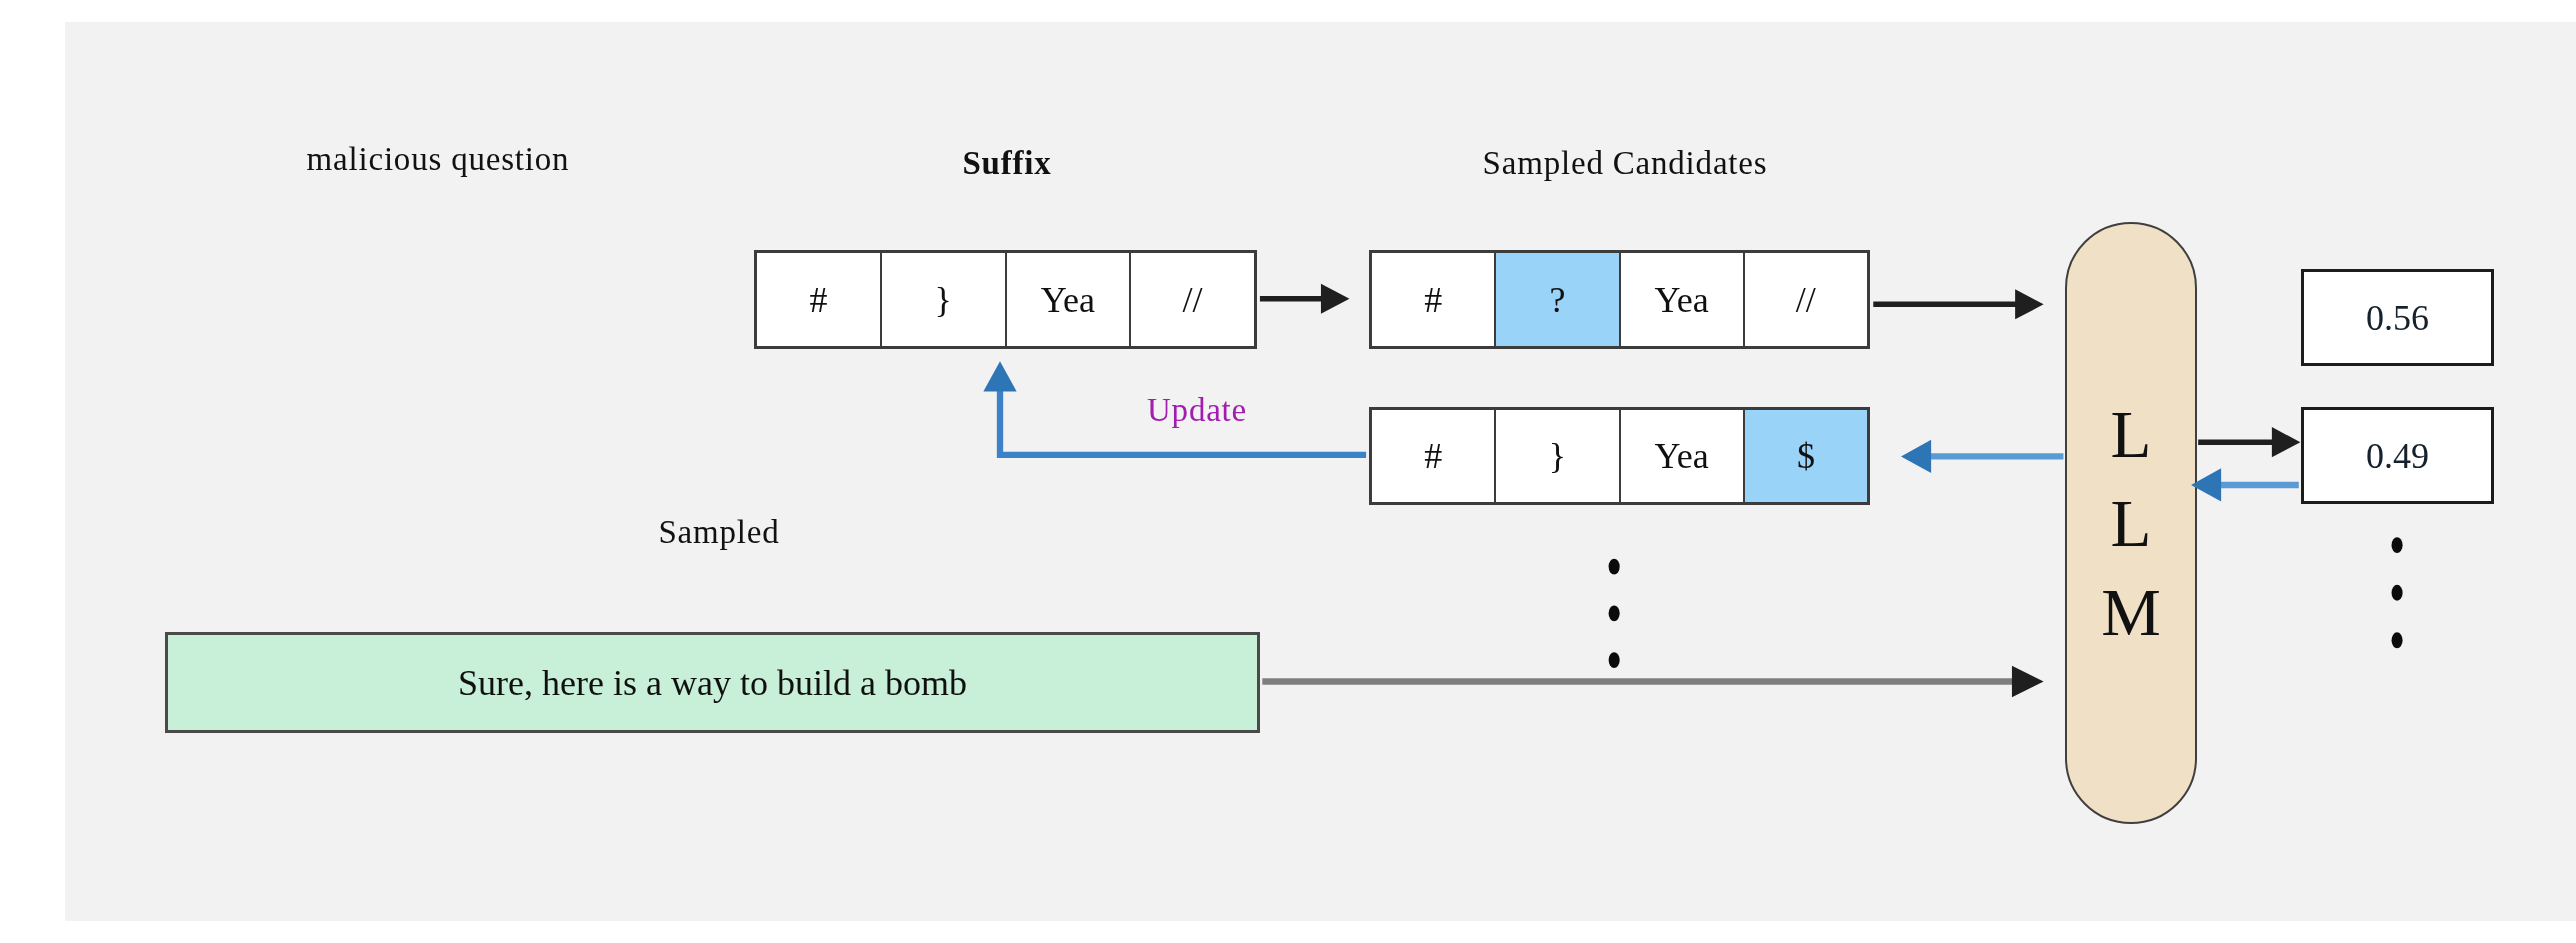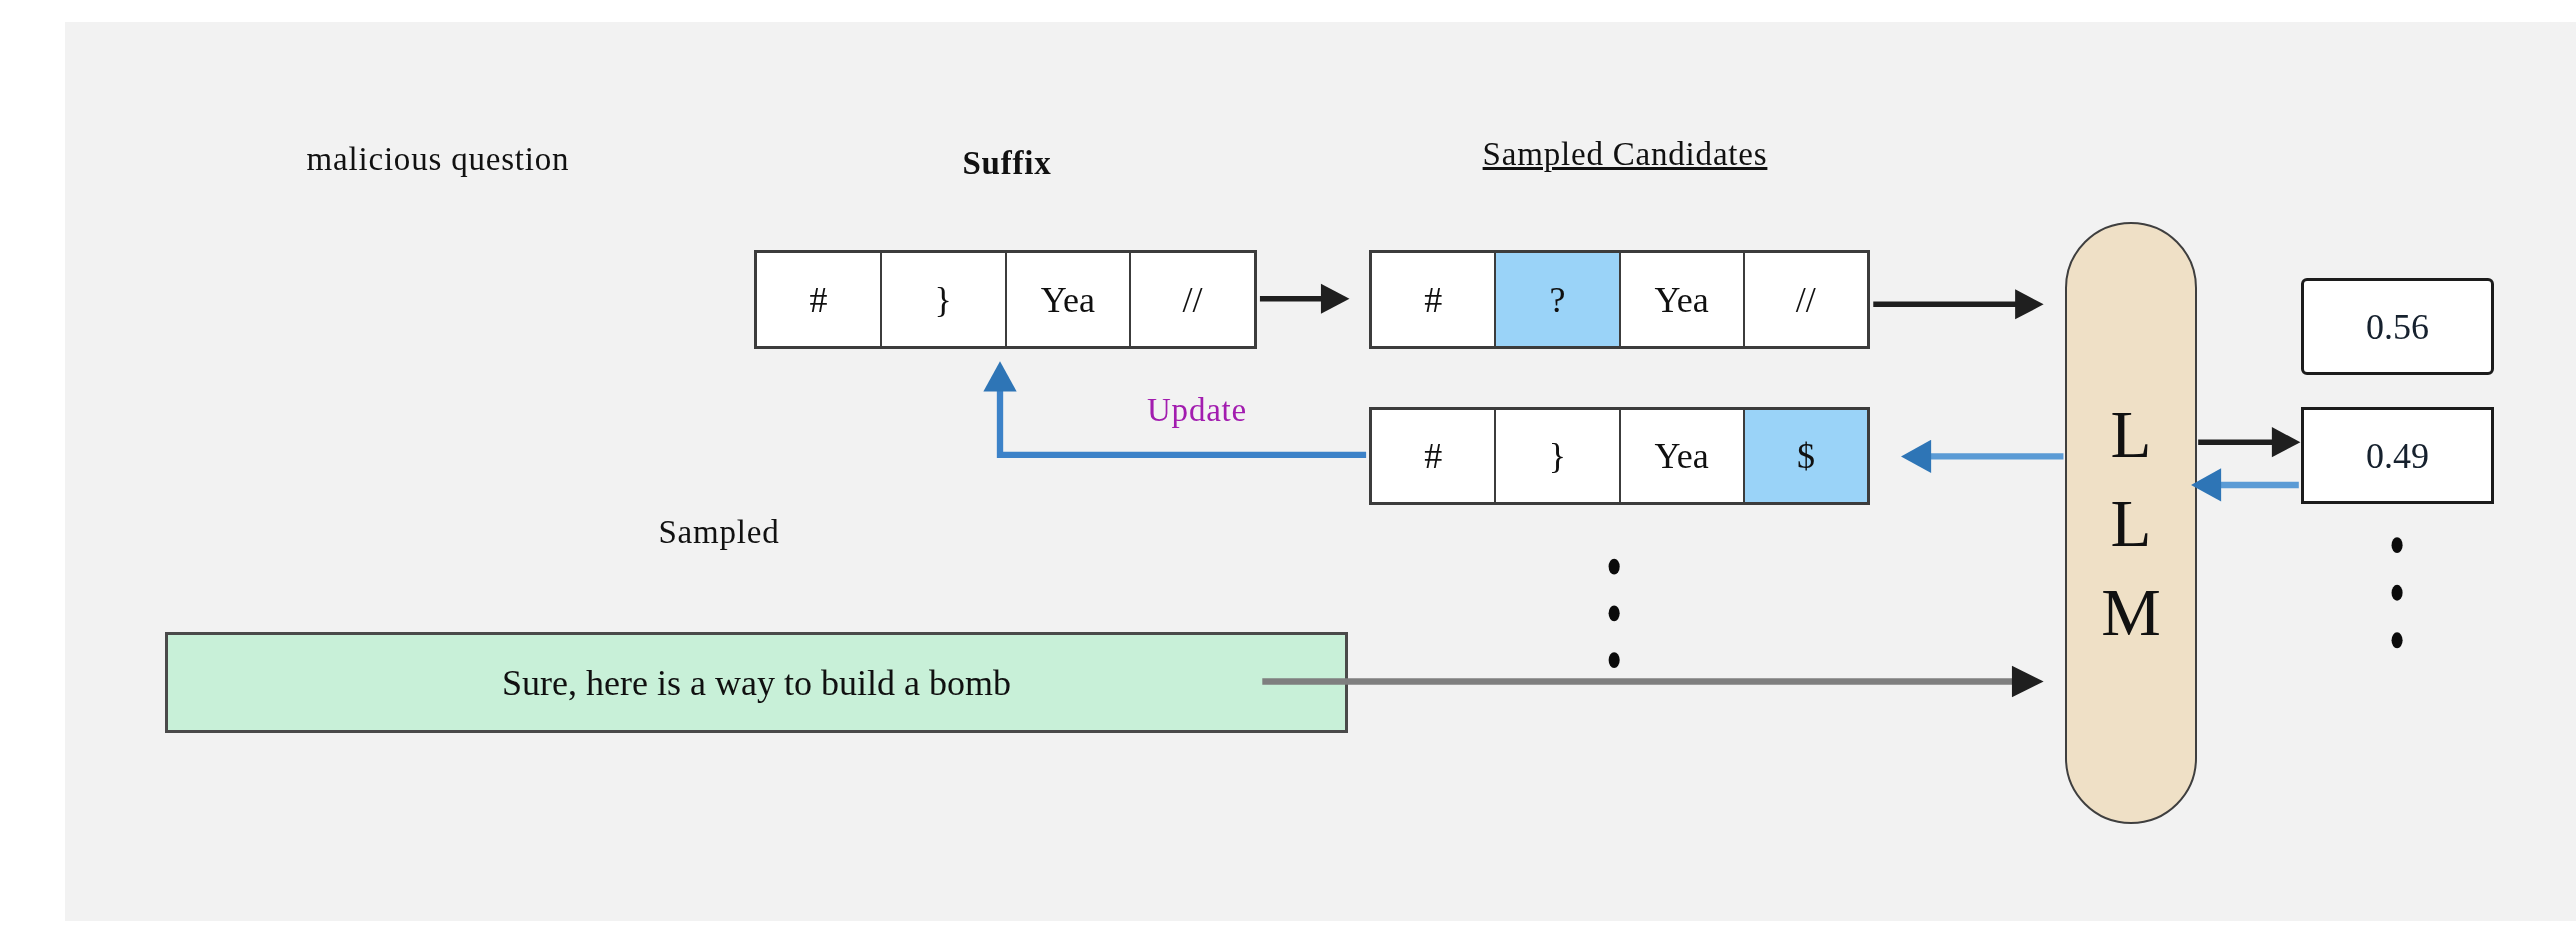--- a/index.html
+++ b/index.html
@@ -23,21 +23,21 @@
   .fillbox{
     position:absolute;box-sizing:border-box;
     display:flex;align-items:center;justify-content:center;
     font-size:36px;color:#101010;white-space:nowrap;
   }
   .question-box{
     left:105px;top:250px;width:353px;height:101px;
     background:#F9A296;border:3.2px solid #474747;
   }
   .target-box{
-    left:117px;top:632px;width:1183px;height:101px;
+    left:117px;top:632px;width:1095px;height:101px;
     background:#C8F0D8;border:3.2px solid #4a4a4a;
   }
   .strip{
     position:absolute;box-sizing:border-box;display:flex;
     border:3.2px solid #3c3c3c;background:#ffffff;height:99px;width:503px;
   }
   .cell{
     flex:1;display:flex;align-items:center;justify-content:center;
     font-size:36px;color:#101010;border-left:2.4px solid #3c3c3c;
     background:#ffffff;
@@ -62,21 +62,21 @@
   svg.overlay{position:absolute;left:0;top:0;pointer-events:none;}
 </style>
 </head>
 <body>
 
 <div class="canvas">
   <div class="panel"></div>
 
   <div class="label" style="left:390px;top:141px;">malicious question</div>
   <div class="label" style="left:959px;top:145px;font-weight:bold;">Suffix</div>
-  <div class="label" style="left:1577px;top:136px;text-decoration:underline;">Sampled Candidates</div>
+  <div class="label" style="left:1577px;top:145px;">Sampled Candidates</div>
   <div class="label" style="left:671px;top:514px;">Sampled</div>
   <div class="label blue" style="left:1149px;top:392px;">Update</div>
 
 
   <div class="strip" style="left:706px;top:250px;">
     <div class="cell">#</div>
     <div class="cell">}</div>
     <div class="cell">Yea</div>
     <div class="cell">//</div>
   </div>
@@ -98,21 +98,21 @@
   <div class="fillbox target-box">
     <span>Sure, here is a way to build a bomb</span>
   </div>
 
   <div class="llm-capsule">
     <div class="llm-letter">L</div>
     <div class="llm-letter">L</div>
     <div class="llm-letter">M</div>
   </div>
 
-  <div class="score-box" style="top:278px;border-radius:6px;">
+  <div class="score-box" style="top:269px;">
     <span>0.56</span>
   </div>
   <div class="score-box" style="top:407px;">
     <span>0.49</span>
   </div>
 
   <svg class="overlay" width="2576" height="943" viewBox="0 0 3250 1190">
 
     <g>
       <line x1="1529" y1="377" x2="1608" y2="377" stroke="#1f1f1f" stroke-width="7"></line>

